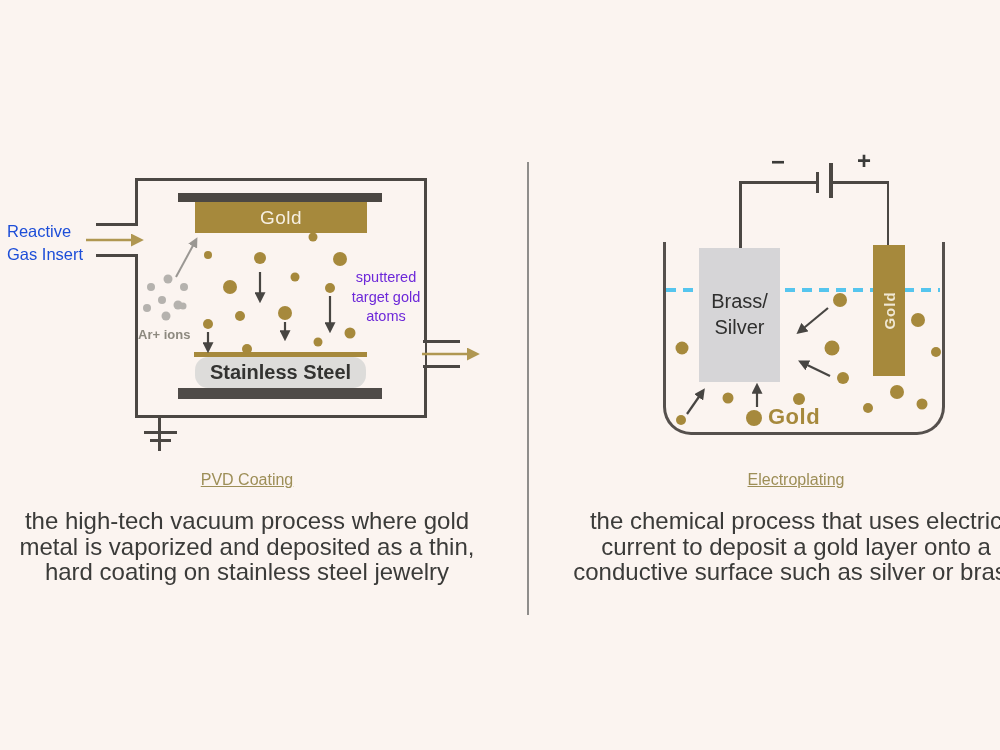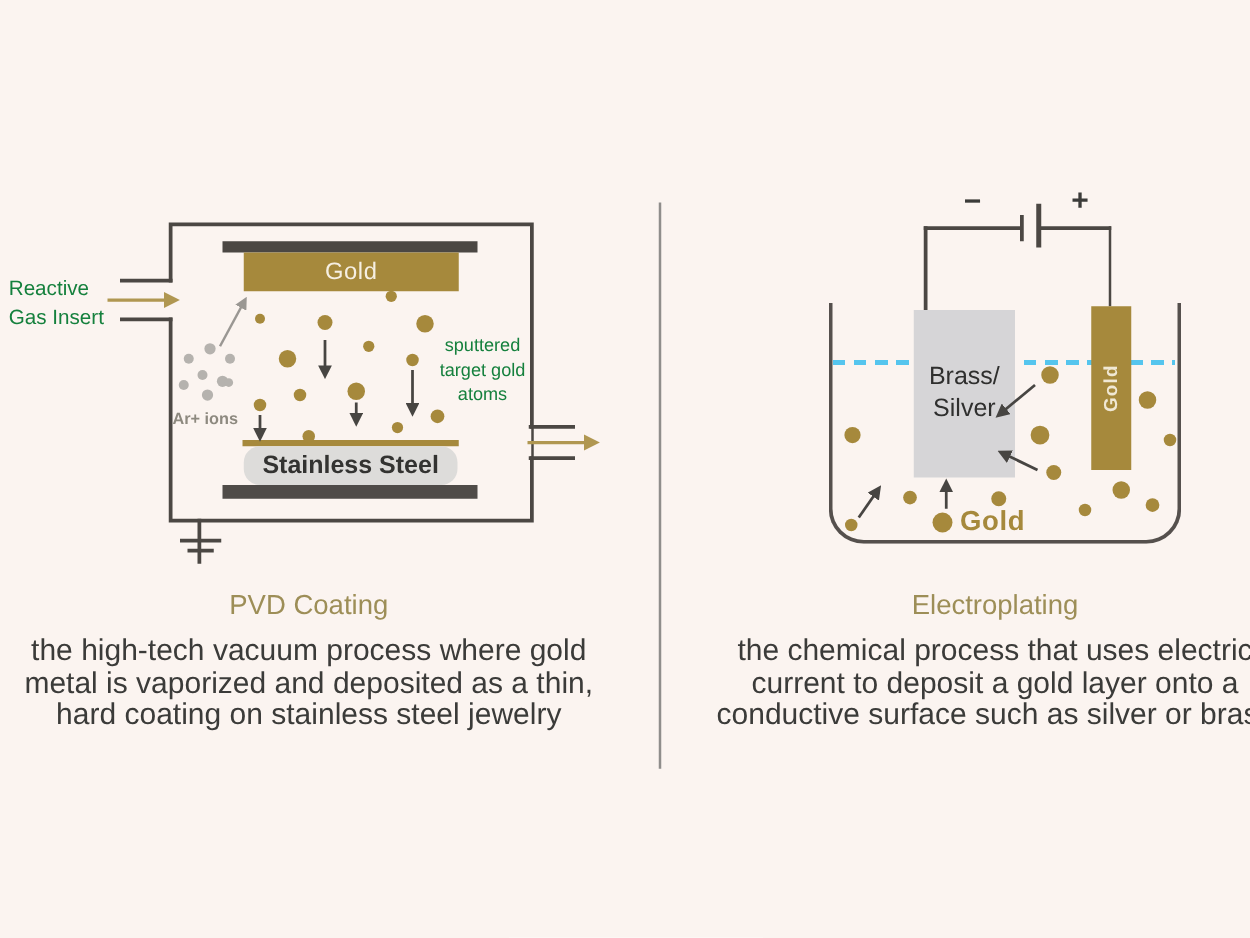--- a/index.html
+++ b/index.html
@@ -31,55 +31,55 @@
   .gold-line{left:194px;top:352px;width:173px;height:5px;background:#a6893c;}
   .substrate{left:195px;top:357px;width:171px;height:31px;background:#dddcda;
     display:flex;align-items:center;justify-content:center;
     color:#333331;font-size:20px;font-weight:600;border-radius:13px;}
   .bar-dark{left:178px;top:388px;width:204px;height:11px;background:#4f4b48;}
   .gnd-v{left:158px;top:415px;width:3px;height:36px;background:#4b4743;}
   .gnd-h1{left:144px;top:431px;width:33px;height:3px;background:#4b4743;}
   .gnd-h2{left:150px;top:439px;width:21px;height:3px;background:#4b4743;}
 
   .gas-label{left:7px;top:220px;width:120px;font-size:16.5px;line-height:23px;
-    color:#15803d;font-weight:500;white-space:pre-line;}
+    color:#1d4ed8;font-weight:500;white-space:pre-line;}
   .ions-label{left:138px;top:327px;width:70px;font-size:13px;color:#8d897f;font-weight:700;}
   .sputtered-label{left:331px;top:268px;width:110px;text-align:center;
-    font-size:14.5px;line-height:19.5px;color:#15803d;font-weight:500;white-space:pre-line;}
+    font-size:14.5px;line-height:19.5px;color:#6d28d9;font-weight:500;white-space:pre-line;}
 
   
   .wire{background:#4b4743;}
   .w-top-l{left:739px;top:181px;width:79px;height:2.5px;}
   .w-top-r{left:831px;top:181px;width:58px;height:2.5px;}
   .w-v-l{left:739px;top:181px;width:2.5px;height:67px;}
   .w-v-r{left:886.5px;top:181px;width:2.5px;height:64px;}
   .plate-short{left:816px;top:172px;width:3px;height:21px;background:#4b4743;}
   .plate-tall{left:829px;top:163px;width:3.5px;height:35px;background:#4b4743;}
   .sign{font-size:24px;font-weight:700;color:#3b3b39;width:24px;text-align:center;}
   .sign-minus{left:766px;top:148px;}
   .sign-plus{left:852px;top:147px;}
 
   .beaker{left:663px;top:242px;width:276px;height:190px;
     border:3px solid #55504d;border-top:none;border-radius:0 0 28px 28px;}
   .waterline{left:666px;top:288px;width:274px;height:3.5px;
     background:repeating-linear-gradient(90deg,#55c5ee 0 10px,transparent 10px 17px);}
   .cathode{left:699px;top:248px;width:81px;height:134px;background:#d6d5d7;
     display:flex;flex-direction:column;align-items:center;justify-content:flex-start;
     padding-top:40px;box-sizing:border-box;
-    color:#2f2f2e;font-size:20px;line-height:26px;font-weight:500;text-align:center;white-space:pre-line;margin-left:32px;}
+    color:#2f2f2e;font-size:20px;line-height:26px;font-weight:500;text-align:center;white-space:pre-line;}
   .anode{left:873px;top:245px;width:32px;height:131px;background:#a6893c;
     display:flex;align-items:center;justify-content:center;}
   .anode span{transform:rotate(-90deg);color:#f0e8d4;font-size:15px;font-weight:600;letter-spacing:1px;}
   .gold-ion-label{left:768px;top:404px;font-size:22px;font-weight:700;color:#a6893c;letter-spacing:.5px;}
 
   
   .col{width:460px;text-align:center;}
   .col-left{left:17px;}
   .col-right{left:566px;}
-  .col-heading{top:471px;font-size:22px;color:#9d8e57;font-weight:500;}
+  .col-heading{top:471px;font-size:16px;color:#9d8e57;font-weight:500;text-decoration:underline;}
   .col-desc{top:508px;font-size:24px;line-height:25.5px;color:#3b3b39;font-weight:500;white-space:pre-line;}
 
   
   #gfx{position:absolute;left:0;top:0;pointer-events:none;}
   .dots-gold circle{fill:#a6893c;}
   .dots-gray circle{fill:#b5b2ae;}
   .arrows-dark line{stroke:#474542;stroke-width:2.2;marker-end:url(#ah-dark);}
   .arrows-gray line{stroke:#9a9793;stroke-width:2;marker-end:url(#ah-gray);}
   .arrows-gold line{stroke:#b09751;stroke-width:2.6;marker-end:url(#ah-gold);}
 </style>

